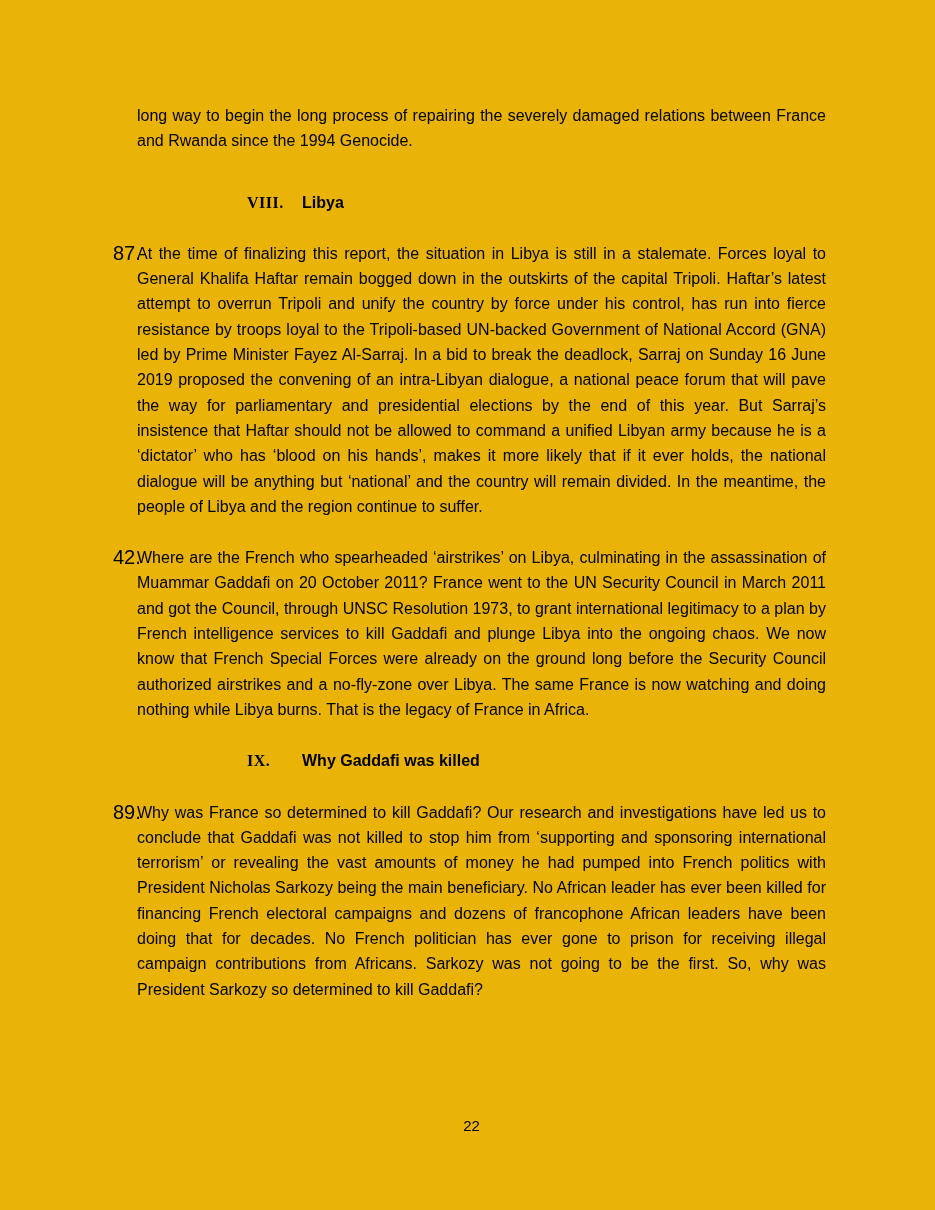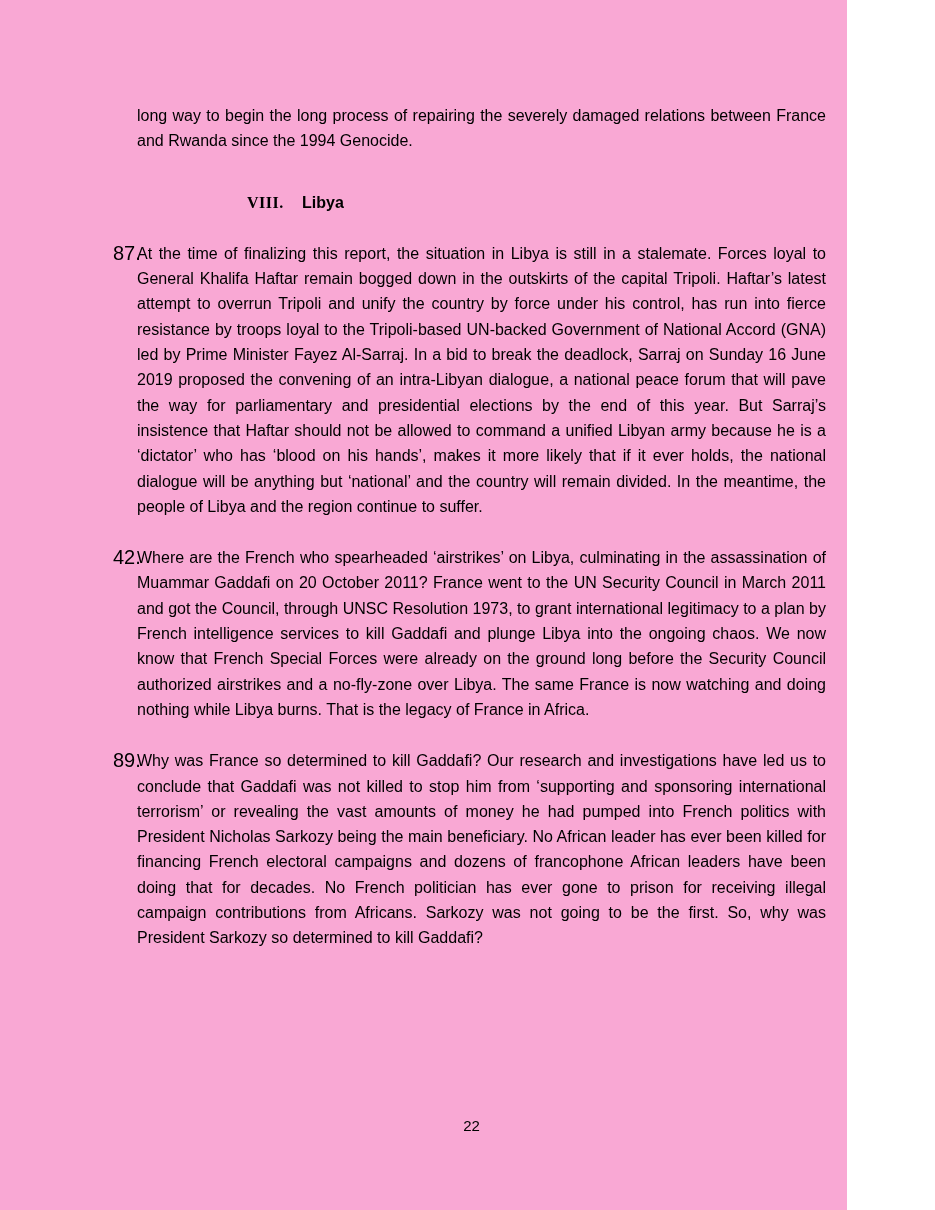--- a/index.html
+++ b/index.html
@@ -5,23 +5,23 @@
   * { margin: 0; padding: 0; box-sizing: border-box; }
   html, body {
     width: 935px;
     height: 1210px;
     background: #ffffff;
     font-family: "Liberation Sans", sans-serif;
     color: #000000;
   }
   .page {
     position: relative;
-    width: 847px;
+    width: 935px;
     height: 1210px;
-    background: #f9a8d4;
+    background: #eab308;
     overflow: hidden;
   }
   .content {
     position: absolute;
     top: 103px;
     left: 137px;
     width: 689px;
   }
   .body-text {
     font-size: 16px;
@@ -87,20 +87,23 @@
     <div class="numbered-para">
       <span class="para-num">87.</span>
       <p class="body-text">At the time of finalizing this report, the situation in Libya is still in a stalemate. Forces loyal to General Khalifa Haftar remain bogged down in the outskirts of the capital Tripoli. Haftar’s latest attempt to overrun Tripoli and unify the country by force under his control, has run into fierce resistance by troops loyal to the Tripoli-based UN-backed Government of National Accord (GNA) led by Prime Minister Fayez Al-Sarraj. In a bid to break the deadlock, Sarraj on Sunday 16 June 2019 proposed the convening of an intra-Libyan dialogue, a national peace forum that will pave the way for parliamentary and presidential elections by the end of this year. But Sarraj’s insistence that Haftar should not be allowed to command a unified Libyan army because he is a ‘dictator’ who has ‘blood on his hands’, makes it more likely that if it ever holds, the national dialogue will be anything but ‘national’ and the country will remain divided. In the meantime, the people of Libya and the region continue to suffer.</p>
     </div>
 
     <div class="numbered-para">
       <span class="para-num">42.</span>
       <p class="body-text">Where are the French who spearheaded ‘airstrikes’ on Libya, culminating in the assassination of Muammar Gaddafi on 20 October 2011? France went to the UN Security Council in March 2011 and got the Council, through UNSC Resolution 1973, to grant international legitimacy to a plan by French intelligence services to kill Gaddafi and plunge Libya into the ongoing chaos. We now know that French Special Forces were already on the ground long before the Security Council authorized airstrikes and a no-fly-zone over Libya. The same France is now watching and doing nothing while Libya burns. That is the legacy of France in Africa.</p>
     </div>
 
+    <h2 class="heading">
+      <span class="heading-numeral">IX.</span><span class="heading-title">Why Gaddafi was killed</span>
+    </h2>
 
     <div class="numbered-para">
       <span class="para-num">89.</span>
       <p class="body-text">Why was France so determined to kill Gaddafi? Our research and investigations have led us to conclude that Gaddafi was not killed to stop him from ‘supporting and sponsoring international terrorism’ or revealing the vast amounts of money he had pumped into French politics with President Nicholas Sarkozy being the main beneficiary. No African leader has ever been killed for financing French electoral campaigns and dozens of francophone African leaders have been doing that for decades. No French politician has ever gone to prison for receiving illegal campaign contributions from Africans. Sarkozy was not going to be the first. So, why was President Sarkozy so determined to kill Gaddafi?</p>
     </div>
 
   </div>
 
   <div class="page-footer">
     <span>22</span>

